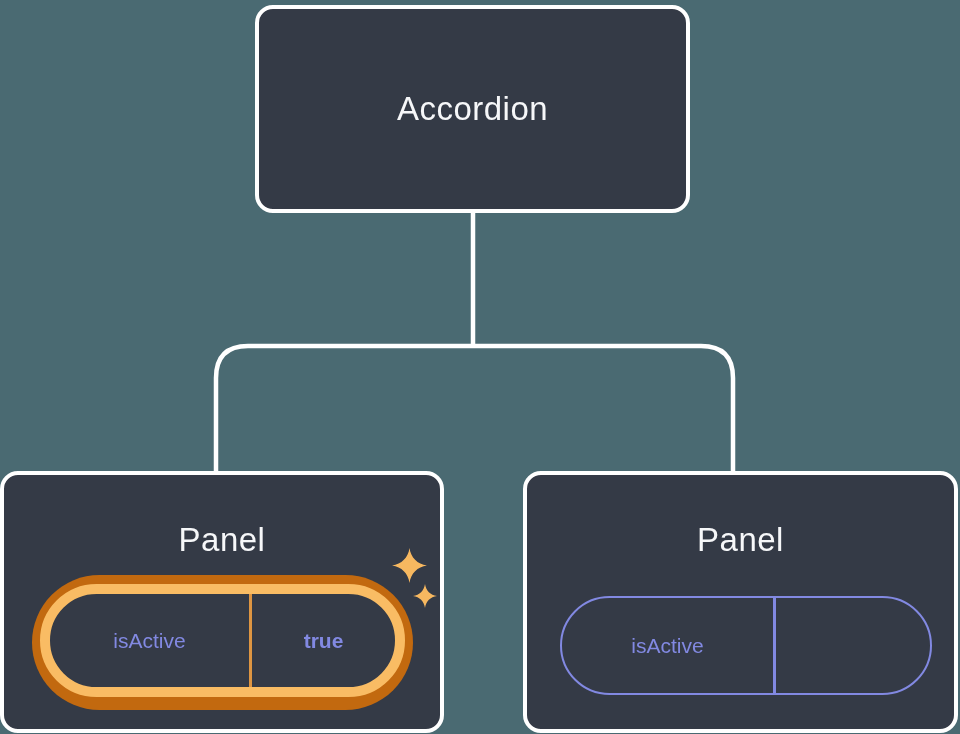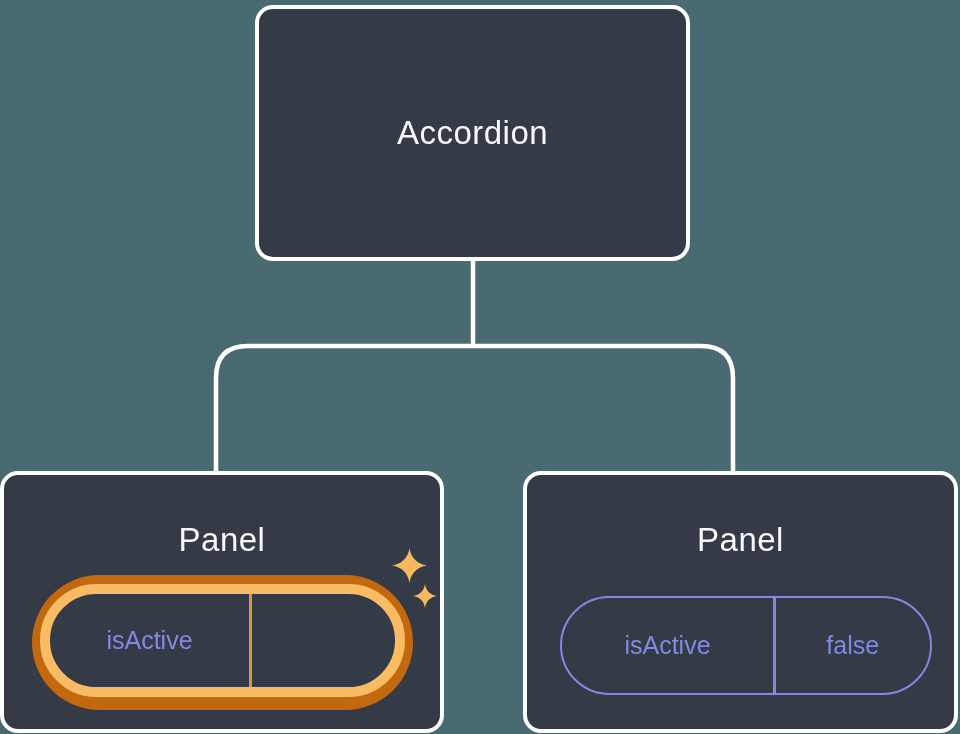--- a/index.html
+++ b/index.html
@@ -19,21 +19,21 @@
   body{font-family:"Liberation Sans",sans-serif;}
   .canvas{
     position:relative;width:960px;height:734px;
     background:var(--canvas-bg);overflow:hidden;
   }
   .connectors{position:absolute;left:0;top:0;width:960px;height:734px;}
   .node{
     position:absolute;background:var(--node-bg);
     border:4px solid var(--node-border);border-radius:18px;
   }
-  .node-root{left:255px;top:5px;width:435px;height:256px;
+  .node-root{left:255px;top:5px;width:435px;height:208px;
     display:flex;align-items:center;justify-content:center;}
   .node-title{
     color:var(--text-primary);font-size:33px;font-weight:500;
     letter-spacing:.5px;text-align:center;
   }
   .panel-title{position:absolute;left:0;top:42px;width:100%;line-height:46px;text-align:center;}
   .panel-left{left:0;top:471px;width:444px;height:262px;}
   .panel-right{left:523px;top:471px;width:435px;height:262px;}
 
   
@@ -56,21 +56,21 @@
     position:absolute;left:33px;top:121px;width:372px;height:99px;
     border:2.5px solid var(--purple);border-radius:50px;
     display:flex;align-items:stretch;overflow:hidden;
   }
   .pill-plain .pill-cell-name{width:211px;flex:none;}
   .pill-plain .pill-divider{width:2.5px;background:var(--purple);}
   .pill-plain .pill-cell-value{flex:1;}
 
   .pill-cell{
     display:flex;align-items:center;justify-content:center;
-    color:var(--purple);font-size:25px;
+    color:var(--purple);font-size:21px;
   }
   .pill-value-bold{font-weight:bold;}
 
   .sparkle{position:absolute;}
   .sparkle-big{left:388px;top:73px;width:35px;height:35px;}
   .sparkle-small{left:409px;top:109px;width:24px;height:24px;}
   .sparkle path{fill:var(--sparkle);}
 </style>
 </head>
 <body>
@@ -86,34 +86,34 @@
     <div class="node-title">Accordion</div>
   </div>
 
   <div class="node panel-left">
     <div class="node-title panel-title">Panel</div>
 
     <div class="pill-active-wrap">
       <div class="pill-active">
         <div class="pill-cell pill-cell-name">isActive</div>
         <div class="pill-divider"></div>
+        <div class="pill-cell pill-cell-value pill-value-bold">true</div>
       </div>
     </div>
 
     <svg class="sparkle sparkle-big" viewBox="0 0 24 24" xmlns="http://www.w3.org/2000/svg">
       <path d="M12 0 C12.9 6.6 17.4 11.1 24 12 C17.4 12.9 12.9 17.4 12 24 C11.1 17.4 6.6 12.9 0 12 C6.6 11.1 11.1 6.6 12 0 Z"></path>
     </svg>
     <svg class="sparkle sparkle-small" viewBox="0 0 24 24" xmlns="http://www.w3.org/2000/svg">
       <path d="M12 0 C12.9 6.6 17.4 11.1 24 12 C17.4 12.9 12.9 17.4 12 24 C11.1 17.4 6.6 12.9 0 12 C6.6 11.1 11.1 6.6 12 0 Z"></path>
     </svg>
   </div>
 
   <div class="node panel-right">
     <div class="node-title panel-title">Panel</div>
 
     <div class="pill-plain">
       <div class="pill-cell pill-cell-name">isActive</div>
       <div class="pill-divider"></div>
-      <div class="pill-cell pill-cell-value">false</div>
     </div>
   </div>
 
 </div>
 
 </body></html>

